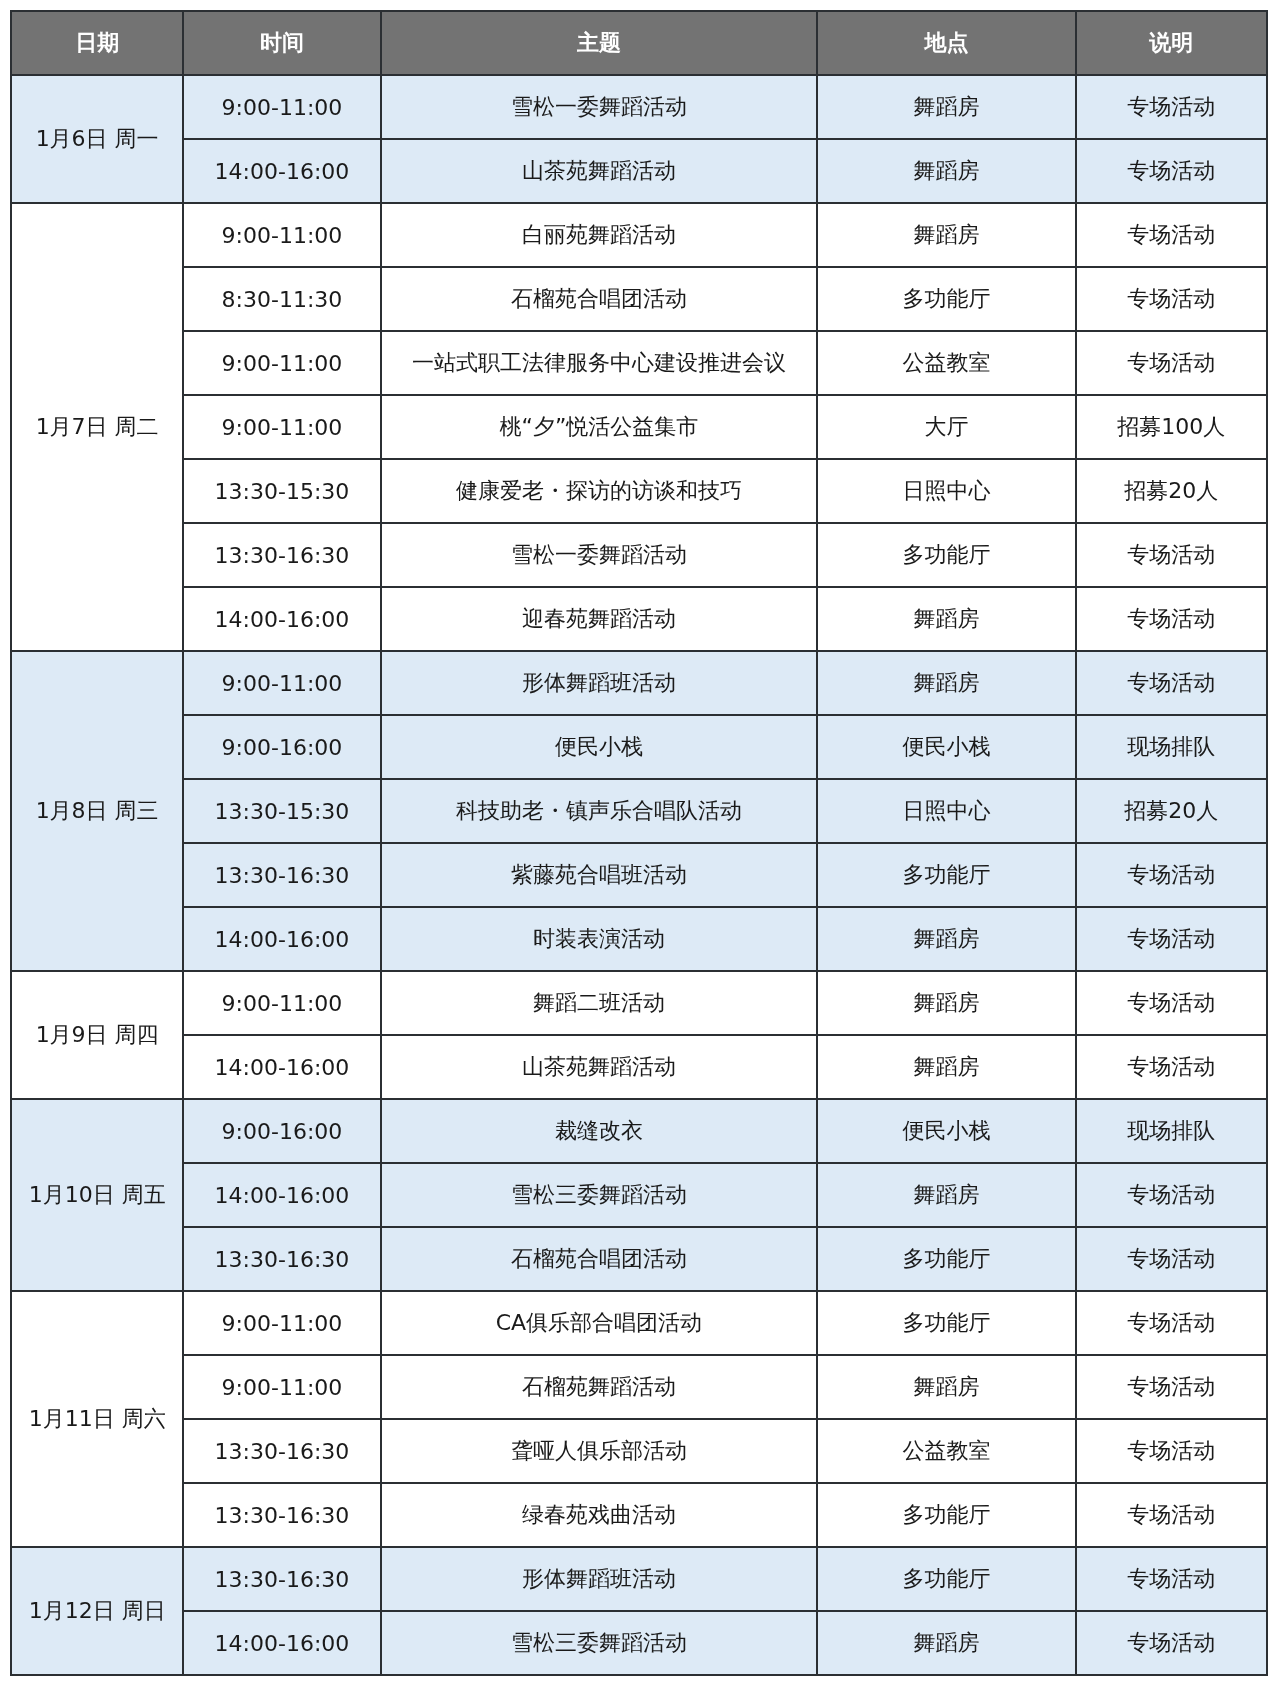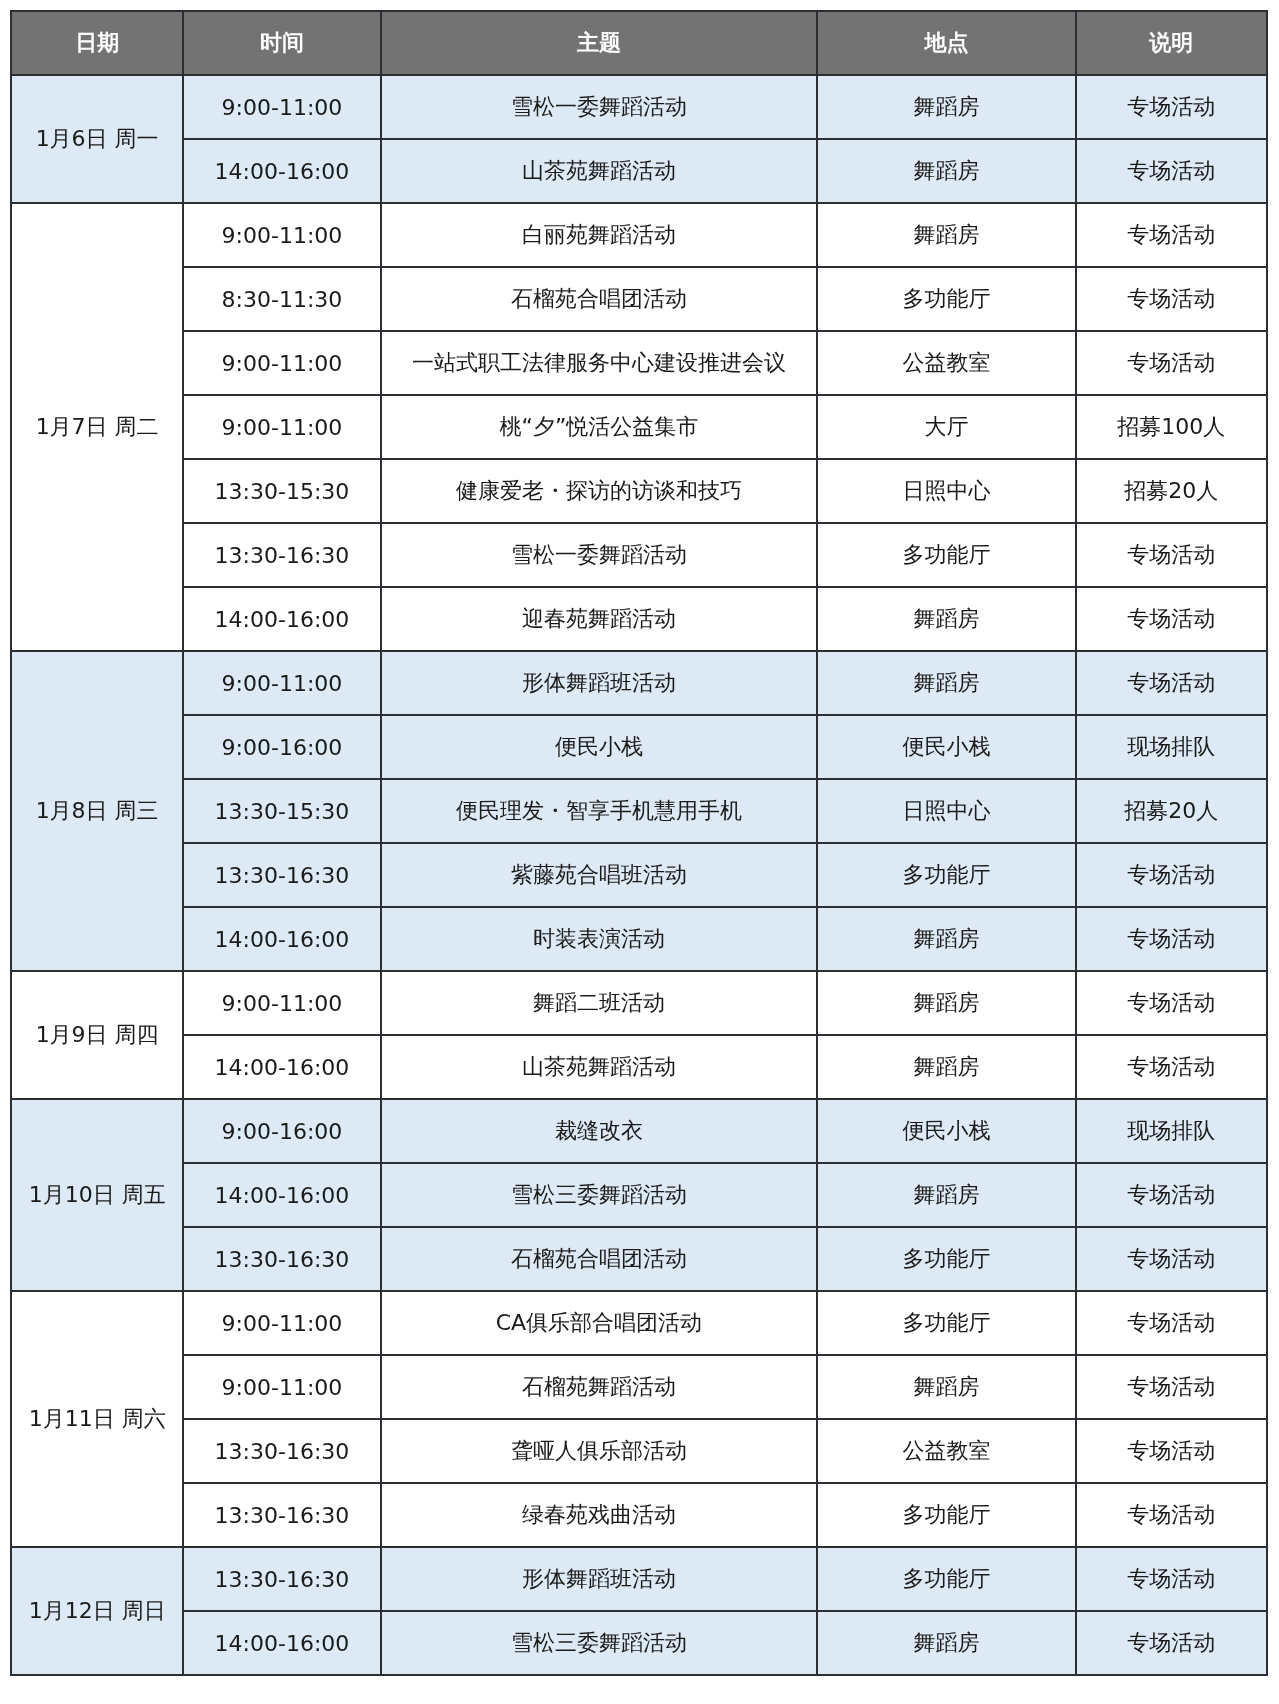--- a/index.html
+++ b/index.html
@@ -100,21 +100,21 @@
         <td>专场活动</td>
       </tr>
       <tr class="blue">
         <td>9:00-16:00</td>
         <td>便民小栈</td>
         <td>便民小栈</td>
         <td>现场排队</td>
       </tr>
       <tr class="blue">
         <td>13:30-15:30</td>
-        <td>便民理发・智享手机慧用手机</td>
+        <td>科技助老・镇声乐合唱队活动</td>
         <td>日照中心</td>
         <td>招募20人</td>
       </tr>
       <tr class="blue">
         <td>13:30-16:30</td>
         <td>紫藤苑合唱班活动</td>
         <td>多功能厅</td>
         <td>专场活动</td>
       </tr>
       <tr class="blue">

